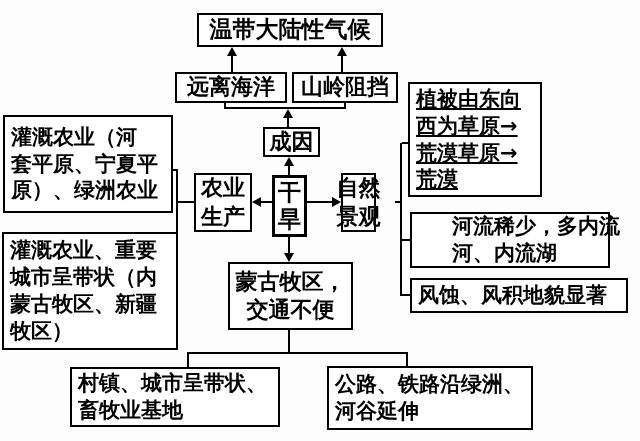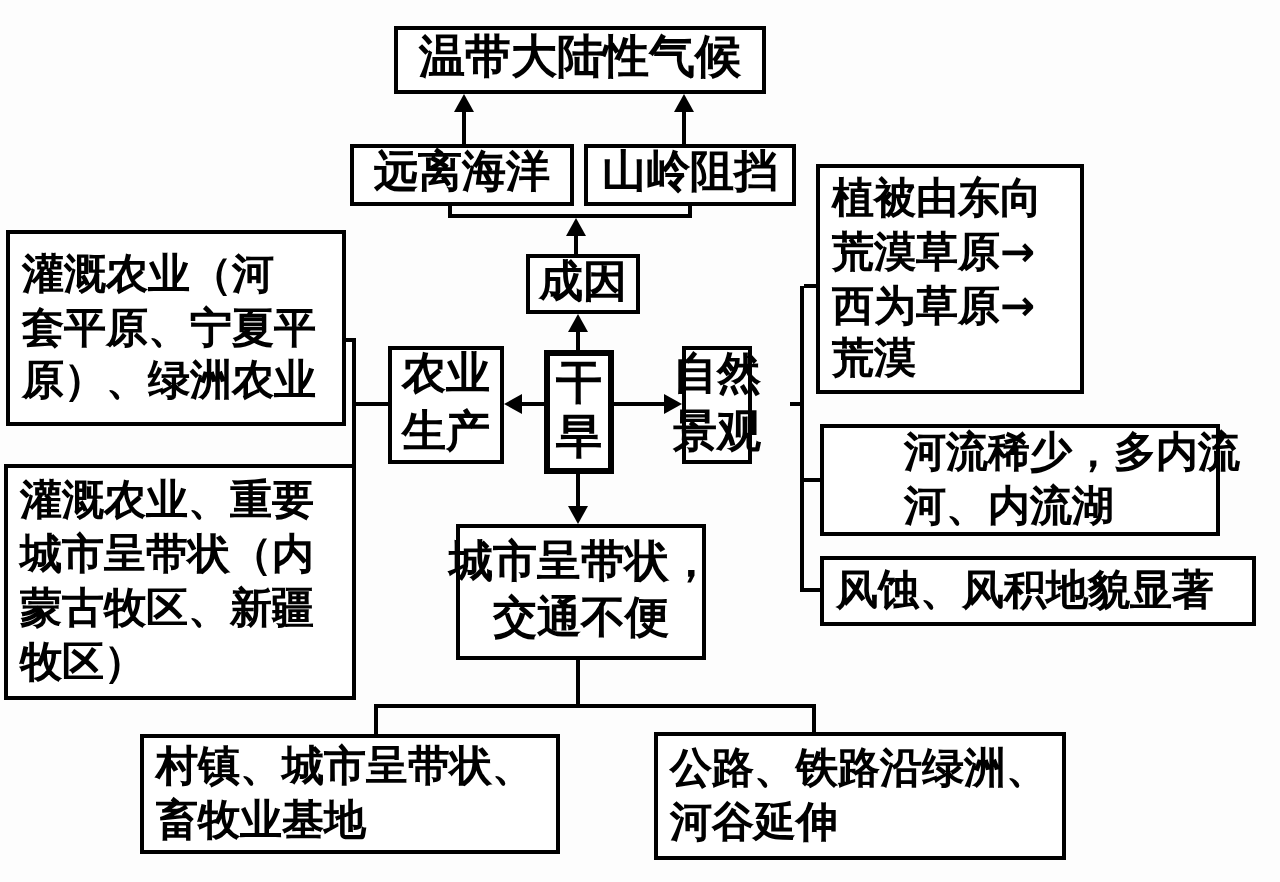--- a/index.html
+++ b/index.html
@@ -77,38 +77,38 @@
     <div>原）、绿洲农业</div>
   </div>
 
   <div class="box left" style="left:2px;top:232px;width:176px;height:118px;font-size:21px;">
     <div>灌溉农业、重要</div>
     <div>城市呈带状（内</div>
     <div>蒙古牧区、新疆</div>
     <div>牧区）</div>
   </div>
 
-  <div class="box left" style="left:408px;top:82px;width:134px;height:115px;font-size:21px;">
+  <div class="box left" style="left:408px;top:82px;width:134px;height:115px;font-size:21px;text-decoration:underline;">
     <div>植被由东向</div>
+    <div>西为草原→</div>
     <div>荒漠草原→</div>
-    <div>西为草原→</div>
     <div>荒漠</div>
   </div>
 
   <div class="box left" style="left:410px;top:212px;width:200px;height:56px;font-size:21px;padding-left:40px;">
     <div>河流稀少，多内流</div>
     <div>河、内流湖</div>
   </div>
 
   <div class="box left" style="left:410px;top:278px;width:218px;height:35px;font-size:21px;">
     <div>风蚀、风积地貌显著</div>
   </div>
 
   <div class="box center" style="left:228px;top:262px;width:125px;height:68px;font-size:22px;">
-    <div>城市呈带状，</div>
+    <div>蒙古牧区，</div>
     <div>交通不便</div>
   </div>
 
   <div class="box left" style="left:70px;top:367px;width:210px;height:60px;font-size:21px;">
     <div>村镇、城市呈带状、</div>
     <div>畜牧业基地</div>
   </div>
 
   <div class="box left" style="left:327px;top:366px;width:206px;height:64px;font-size:21px;">
     <div>公路、铁路沿绿洲、</div>

